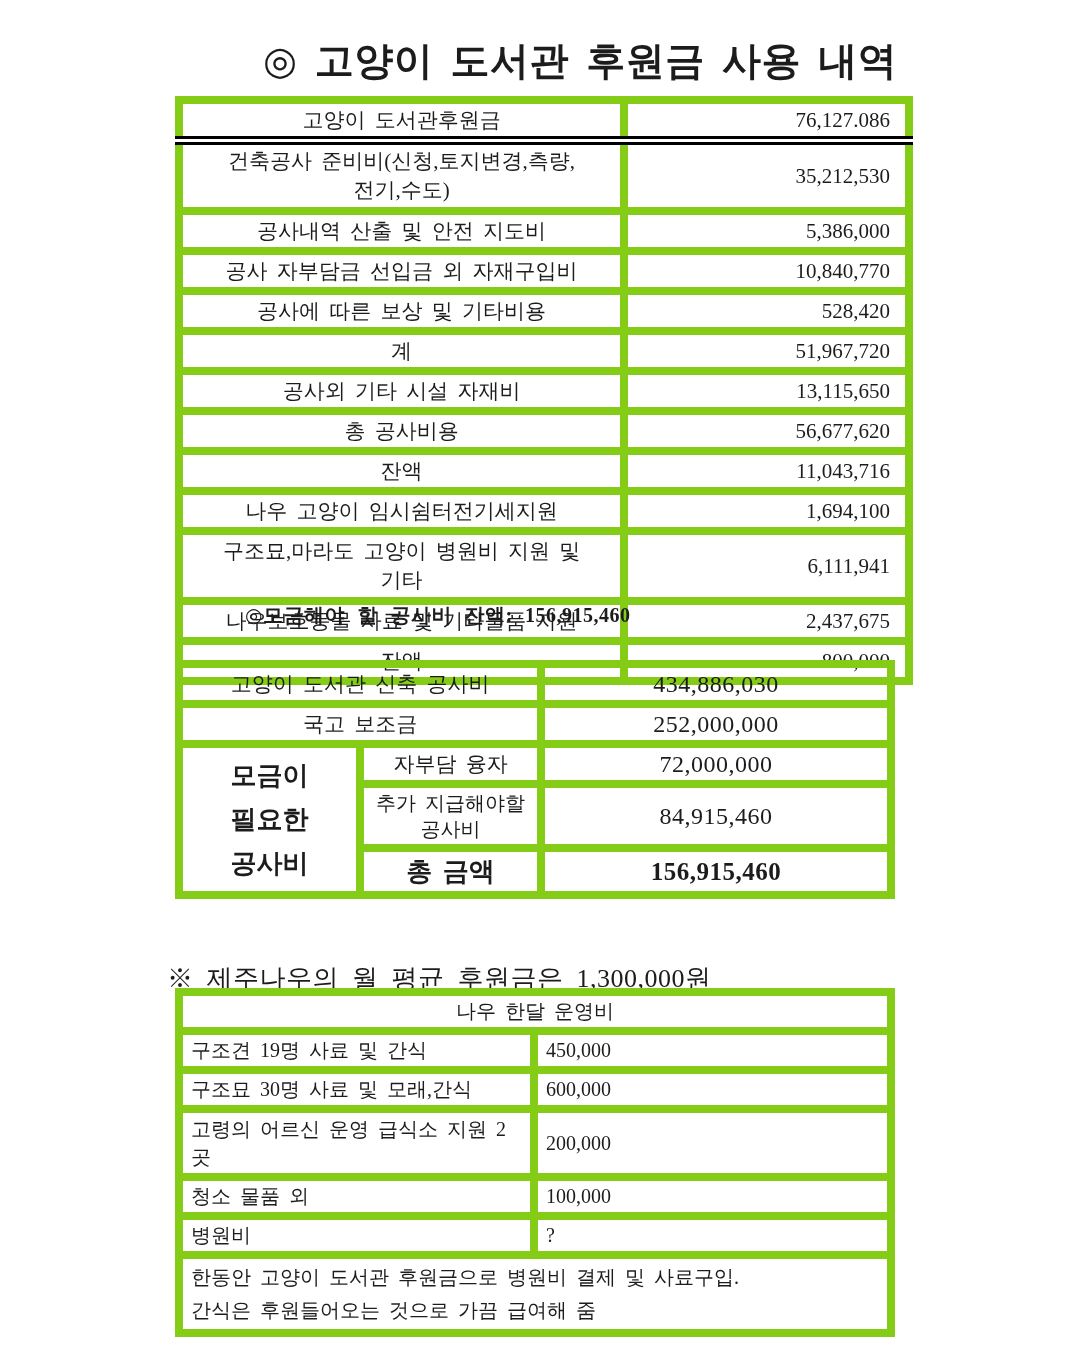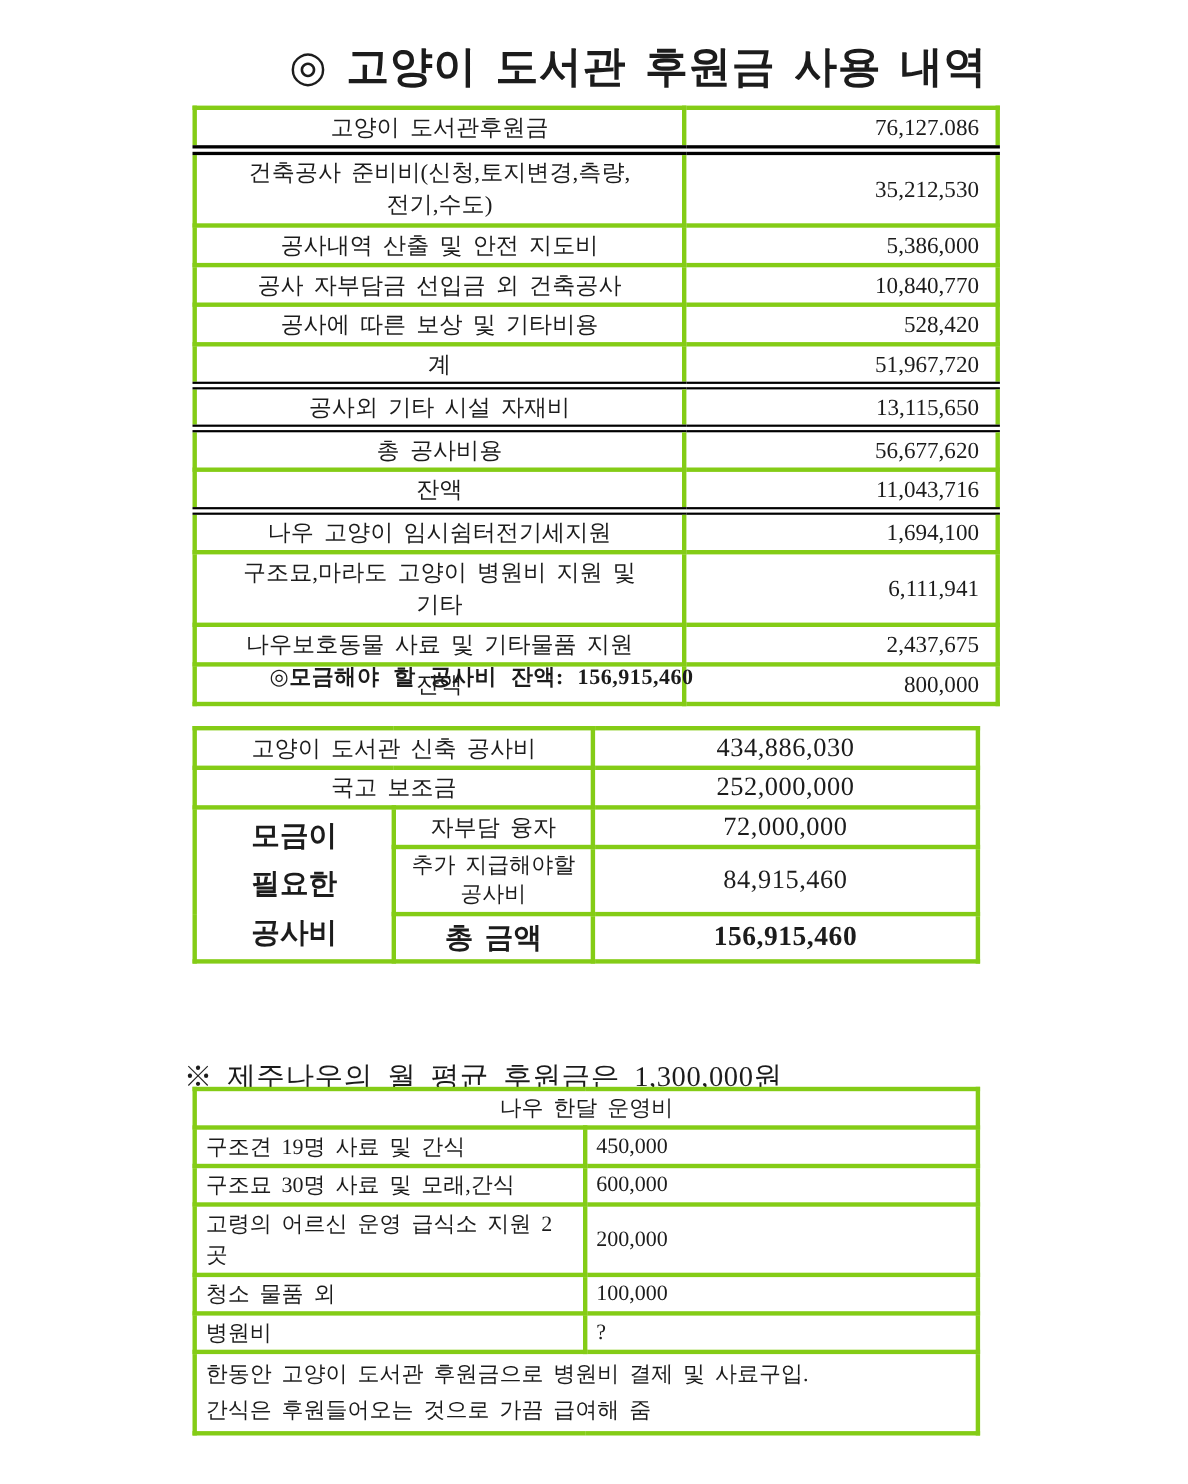--- a/index.html
+++ b/index.html
@@ -13,21 +13,21 @@
   }
   .page { position: absolute; inset: 0; background: #ffffff; }
 
   .title { position: absolute; font-weight: bold; white-space: nowrap; word-spacing: 7px; letter-spacing: 0.5px; }
   #title1 { left: 263px; top: 34px; font-size: 39px; }
   #title2 { left: 245px; top: 602px; font-size: 20px; }
   #note3  { left: 167px; top: 925px; font-size: 26px; font-weight: normal; word-spacing: 6px; margin-top: 36px; }
 
   table { border-collapse: collapse; table-layout: fixed; position: absolute; }
   td {
-    border: 4px solid #84cc16;
+    border: 8px solid #84cc16;
     font-size: 21px;
     word-spacing: 4px;
     white-space: pre-line;
     padding: 2px 8px;
     vertical-align: middle;
     overflow: hidden;
   }
 
   
   #table1 { left: 175px; top: 96px; width: 730px; }
@@ -79,21 +79,21 @@
       <tr class="tall">
         <td class="lbl">건축공사 준비비(신청,토지변경,측량,
 전기,수도)</td>
         <td class="val">35,212,530</td>
       </tr>
       <tr>
         <td class="lbl">공사내역 산출 및 안전 지도비</td>
         <td class="val">5,386,000</td>
       </tr>
       <tr>
-        <td class="lbl">공사 자부담금 선입금 외 건축공사</td>
+        <td class="lbl">공사 자부담금 선입금 외 자재구입비</td>
         <td class="val">10,840,770</td>
       </tr>
       <tr>
         <td class="lbl">공사에 따른 보상 및 기타비용</td>
         <td class="val">528,420</td>
       </tr>
       <tr class="dbl">
         <td class="lbl">계</td>
         <td class="val">51,967,720</td>
       </tr>

